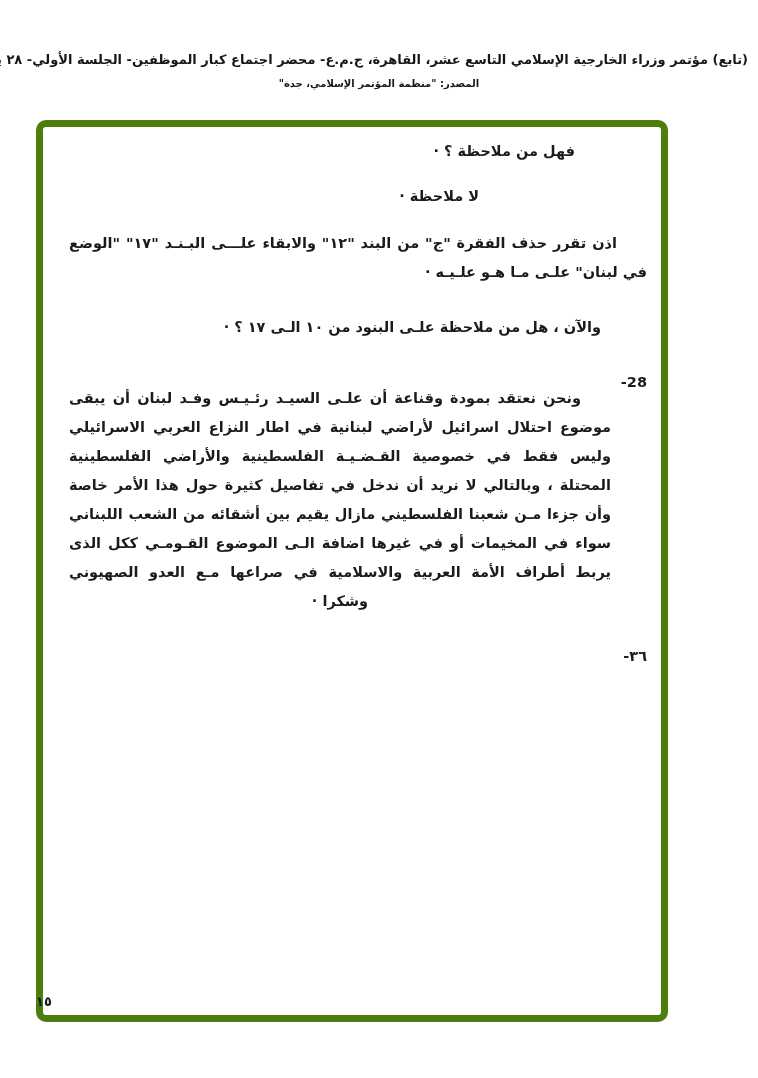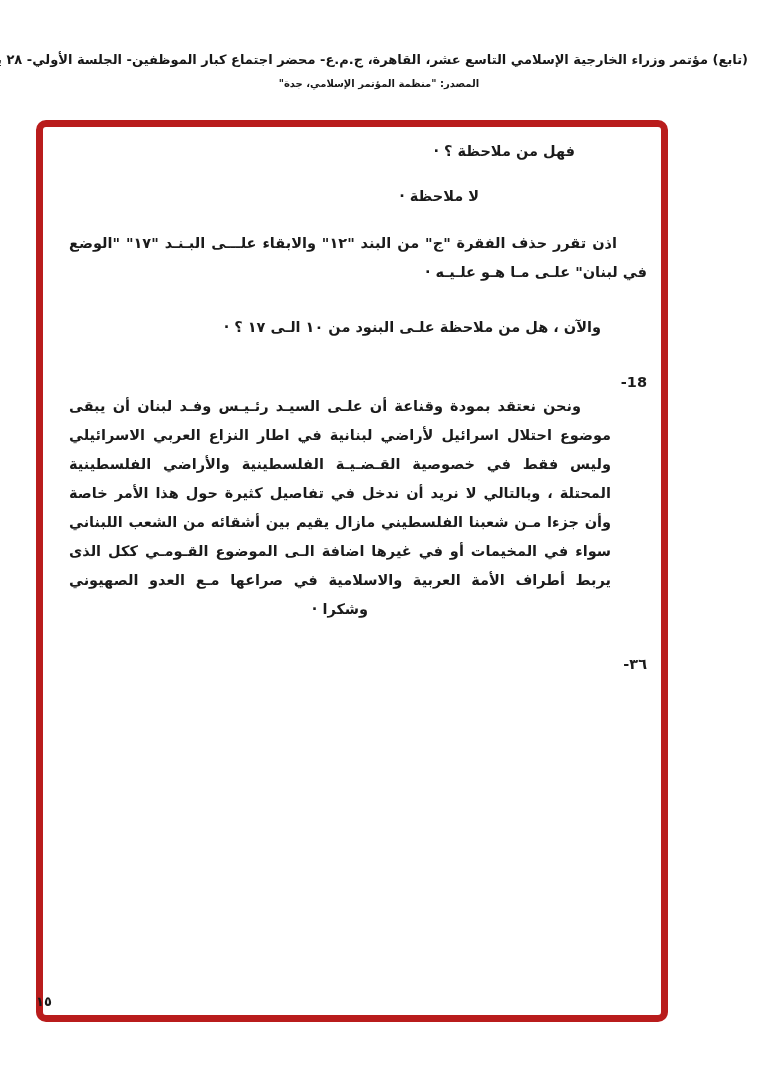--- a/index.html
+++ b/index.html
@@ -41,21 +41,21 @@
     margin-top: 8px;
   }
   
   .green-box {
     position: absolute;
     left: 36px;
     top: 120px;
     width: 632px;
     height: 902px;
     box-sizing: border-box;
-    border: 7px solid #b91c1c;
+    border: 7px solid #4d7c0f;
     border-radius: 10px;
     padding: 8px 14px 6px 26px;
     overflow: hidden;
   }
   .green-box, .green-box * {
     font-weight: bold;
     font-size: 14.5px;
     line-height: 29px;
     color: #1b1b1b;
   }
@@ -79,21 +79,21 @@
     flex-direction: row;
     margin-top: 26px;
   }
   .item-number {
     flex: 0 0 36px;
     text-align: right;
     white-space: nowrap;
   }
   .item-body { flex: 1 1 auto; }
   .speaker { text-decoration: underline; text-underline-offset: 3px; }
-  .item-body .para.second { margin-top: 24px; text-indent: 30px; }
+  .item-body .para.second { margin-top: 16px; text-indent: 30px; }
   .last-center { text-align-last: center; }
   .last-left   { text-align-last: left;   }
   
   .page-number {
     position: absolute;
     top: 994px;
     left: 36px;
     width: 632px;
     text-align: left;
     font-size: 13px;
@@ -115,21 +115,21 @@
     <div class="line question">فهل من ملاحظة ؟ ·</div>
 
     <div class="line no-remark">لا ملاحظة ·</div>
 
     <p class="para decision">اذن تقرر حذف الفقرة "ج" من البند "١٢" والابقاء علـــى البـنـد "١٧" "الوضع في لبنان" علـى مـا هـو علـيـه ·</p>
 
     <div class="line now-question">والآن ، هل من ملاحظة علـى البنود من ١٠ الـى ١٧ ؟ ·</div>
 
 
     <div class="item">
-      <div class="item-number">18-</div>
+      <div class="item-number">28-</div>
       <div class="item-body">
         <p class="para second last-center">ونحن نعتقد بمودة وقناعة أن علـى السيـد رئـيـس وفـد لبنان أن يبقى موضوع احتلال اسرائيل لأراضي لبنانية في اطار النزاع العربي الاسرائيلي وليس فقط في خصوصية القـضـيـة الفلسطينية والأراضي الفلسطينية المحتلة ، وبالتالي لا نريد أن ندخل في تفاصيل كثيرة حول هذا الأمر خاصة وأن جزءا مـن شعبنا الفلسطيني مازال يقيم بين أشقائه من الشعب اللبناني سواء في المخيمات أو في غيرها اضافة الـى الموضوع القـومـي ككل الذى يربط أطراف الأمة العربية والاسلامية في صراعها مـع العدو الصهيوني وشكرا ·</p>
       </div>
     </div>
 
     <div class="item">
       <div class="item-number">٣٦-</div>
       <div class="item-body">
       </div>
     </div>

